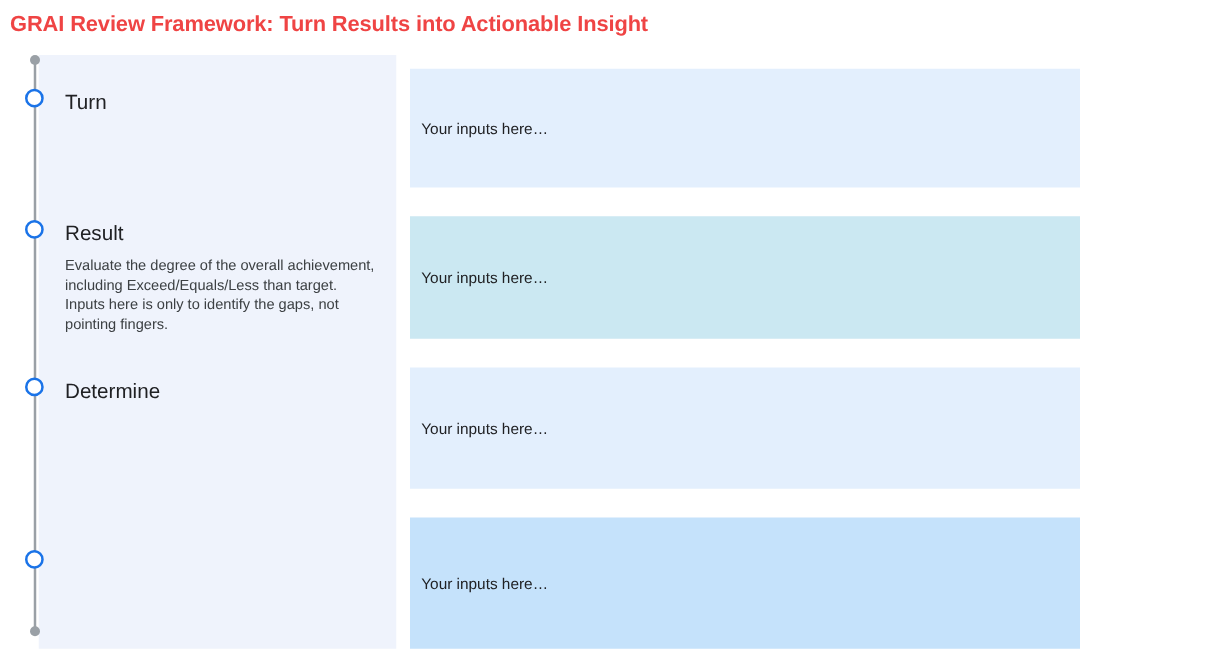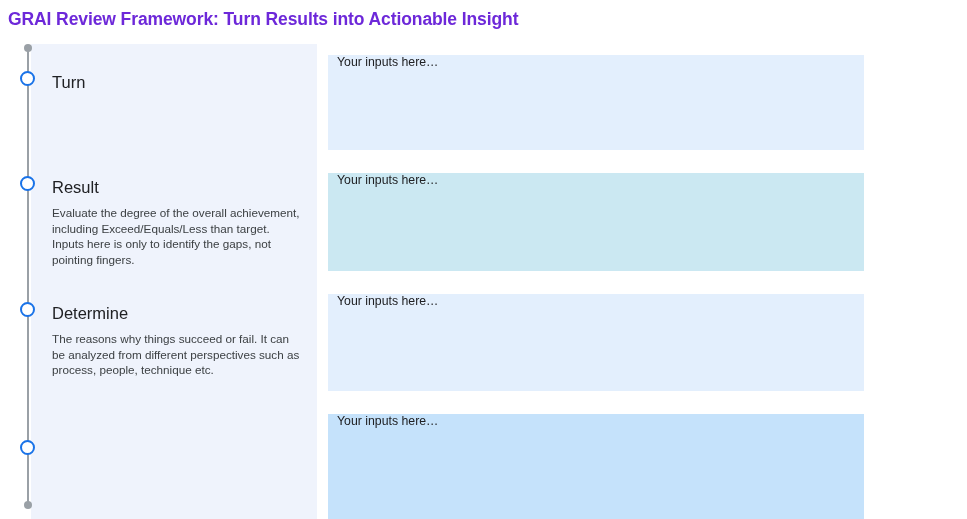--- a/index.html
+++ b/index.html
@@ -17,21 +17,21 @@
     -webkit-font-smoothing: antialiased;
   }
 
   
   .page-title {
     position: absolute;
     left: 8px;
     top: 9px;
     font-size: 17.5px;
     font-weight: bold;
-    color: #6d28d9;
+    color: #ef4444;
     letter-spacing: -0.1px;
     white-space: nowrap;
   }
 
   
   .left-panel {
     position: absolute;
     left: 31px;
     top: 44px;
     width: 286px;
@@ -98,21 +98,21 @@
     margin: 0;
     width: 250px;
   }
 
   
   .input-card {
     position: absolute;
     left: 328px;
     width: 536px;
     display: flex;
-    align-items: flex-start;
+    align-items: center;
   }
   .input-card-text {
     font-size: 12.3px;
     color: #202124;
     padding-left: 9px;
   }
 </style>
 </head>
 <body>
 
@@ -135,21 +135,20 @@
   <p class="step-title">Turn</p>
 </div>
 
 <div class="step" style="top:177px">
   <p class="step-title">Result</p>
   <p class="step-desc">Evaluate the degree of the overall achievement, including Exceed/Equals/Less than target. Inputs here is only to identify the gaps, not pointing fingers.</p>
 </div>
 
 <div class="step" style="top:303px">
   <p class="step-title">Determine</p>
-  <p class="step-desc">The reasons why things succeed or fail. It can be analyzed from different perspectives such as process, people, technique etc.</p>
 </div>
 
 <div class="step" style="top:414px">
 </div>
 
 <div class="input-card" style="top: 55px; height: 95px; background: rgb(227, 239, 253);">
   <span class="input-card-text">Your inputs here…</span>
 </div>
 
 <div class="input-card" style="top: 173px; height: 98px; background: rgb(203, 232, 242);">

